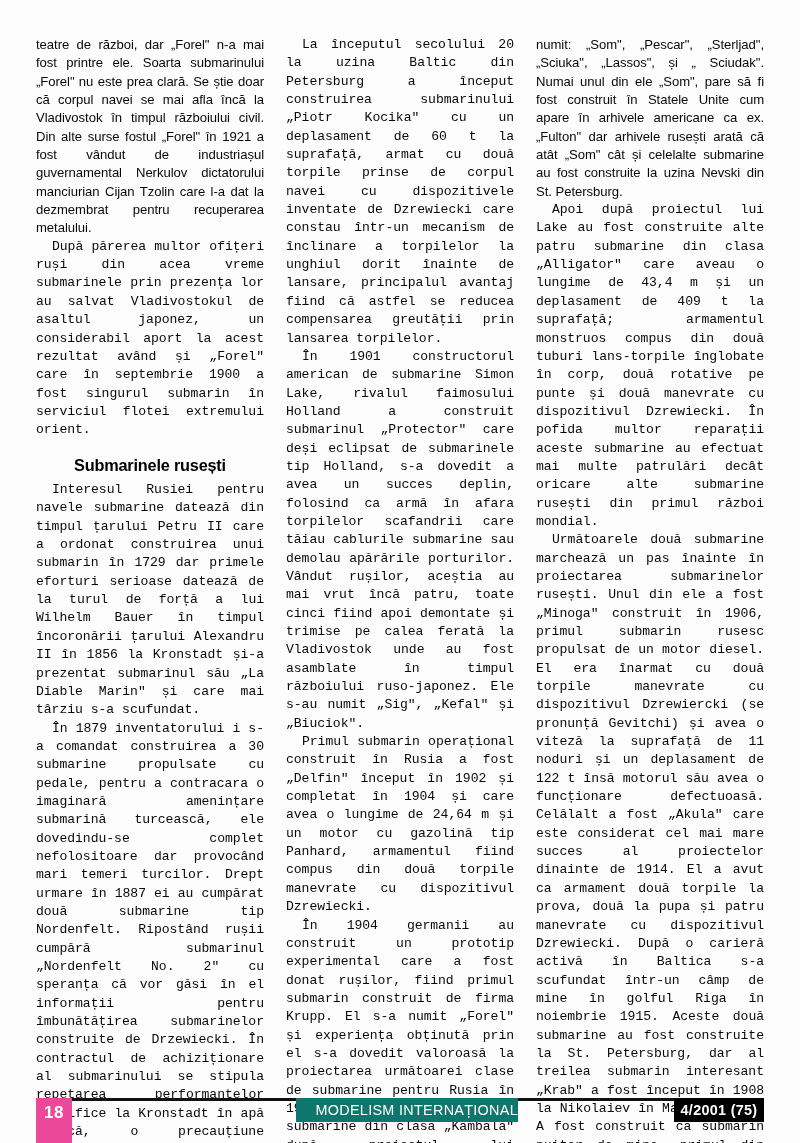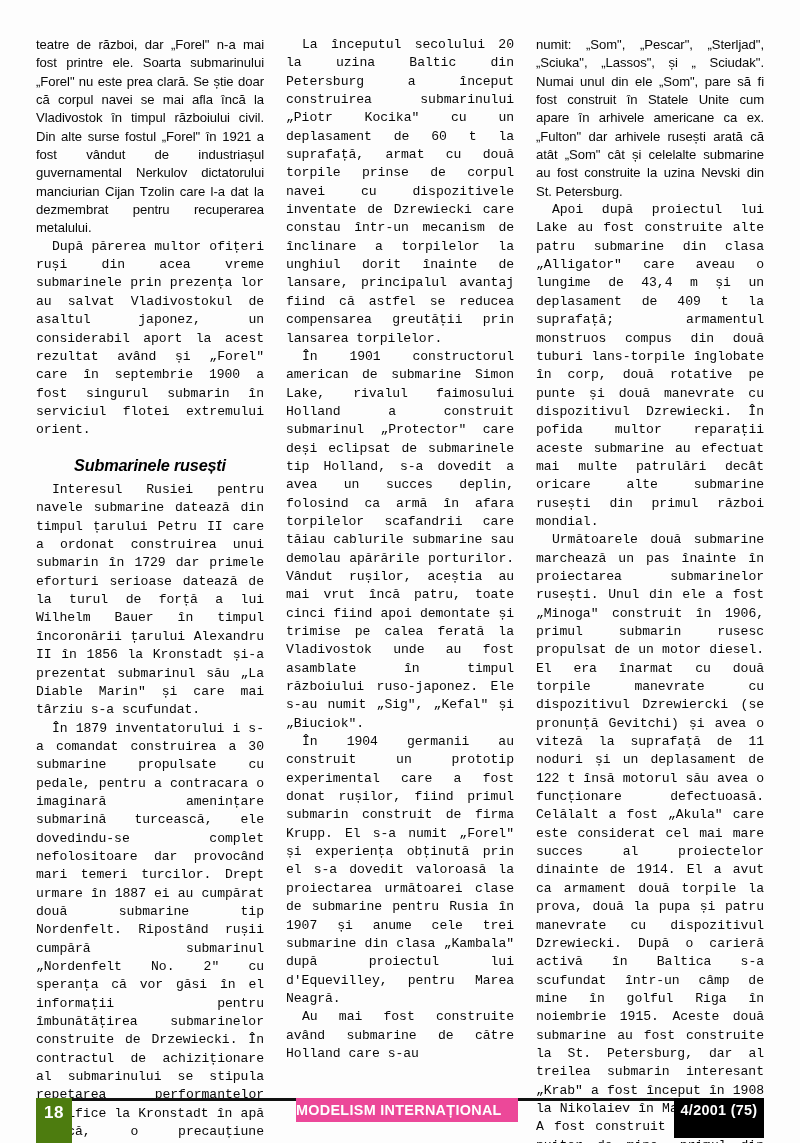--- a/index.html
+++ b/index.html
@@ -62,21 +62,20 @@
 
   .section-head {
     margin: 15px 0 6px 0;
     padding: 0;
     text-align: center;
     font-size: 16.3px;
     line-height: 20.5px;
     font-weight: bold;
     letter-spacing: -0.2px;
     color: #000;
-    font-style: italic;
   }
   .section-head .line1 { display: block; }
   .section-head .line2 { display: block; }
 
   .endmark {
     display: inline-block;
     width: 8px;
     height: 8px;
     background: #000;
     margin-left: 5px;
@@ -98,53 +97,53 @@
     width: 728px;
     height: 3px;
     background: #111;
   }
   .page-num-box {
     position: absolute;
     left: 36px;
     top: 0px;
     width: 36px;
     height: 45px;
-    background: #4d7c0f;
+    background: #ec4899;
     color: #fff;
     font-weight: bold;
     font-size: 17px;
     line-height: 24px;
     display: flex;
     align-items: flex-start;
     justify-content: center;
     padding-top: 3px;
     box-sizing: border-box;
     letter-spacing: 0.5px;
   }
   .mag-title-box {
     position: absolute;
     left: 296px;
     top: 0px;
     width: 222px;
     height: 24px;
-    background: #ec4899;
+    background: #0f766e;
     color: #fff;
-    font-weight: bold;
+    font-weight: normal;
     font-size: 14.4px;
     line-height: 24px;
-    text-align: left;
+    text-align: right;
     letter-spacing: 0.3px;
     white-space: nowrap;
   }
   .issue-box {
     position: absolute;
     left: 674px;
     top: 0px;
     width: 90px;
-    height: 40px;
+    height: 24px;
     background: #000;
     color: #fff;
     font-weight: bold;
     font-size: 14.4px;
     line-height: 24px;
     text-align: center;
     letter-spacing: 0.3px;
     white-space: nowrap;
   }
 </style>
@@ -163,20 +162,21 @@
         <span class="line1">Submarinele rusești</span>
       </div>
 
       <p class="indent">Interesul Rusiei pentru navele submarine datează din timpul țarului Petru II care a ordonat construirea unui submarin în 1729 dar primele eforturi serioase datează de la turul de forță a lui Wilhelm Bauer în timpul încoronării țarului Alexandru II în 1856 la Kronstadt și-a prezentat submarinul său „La Diable Marin" și care mai târziu s-a scufundat.</p>
       <p class="indent">În 1879 inventatorului i s-a comandat construirea a 30 submarine propulsate cu pedale, pentru a contracara o imaginară amenințare submarină turcească, ele dovedindu-se complet nefolositoare dar provocând mari temeri turcilor. Drept urmare în 1887 ei au cumpărat două submarine tip Nordenfelt. Ripostând rușii cumpără submarinul „Nordenfelt No. 2" cu speranța că vor găsi în el informații pentru îmbunătățirea submarinelor construite de Drzewiecki. În contractul de achiziționare al submarinului se stipula repetarea performanțelor specifice la Kronstadt în apă adâncă, o precauțiune înțeleaptă având în vedere ceea ce s-a întâmplat. În drum spre Rusia remorcat de iahtul „Lodestar" al lui Garrett, colaboratorul inventatorului suedez Torsten Nordenfelt, din cauza unei erori de navigație a eșuat pe coasta Danemarcei și deși</p>
     </div>
 
     <div class="col">
       <p class="indent">La începutul secolului 20 la uzina Baltic din Petersburg a început construirea submarinului „Piotr Kocika" cu un deplasament de 60 t la suprafață, armat cu două torpile prinse de corpul navei cu dispozitivele inventate de Dzrewiecki care constau într-un mecanism de înclinare a torpilelor la unghiul dorit înainte de lansare, principalul avantaj fiind că astfel se reducea compensarea greutății prin lansarea torpilelor.</p>
       <p class="indent">În 1901 constructorul american de submarine Simon Lake, rivalul faimosului Holland a construit submarinul „Protector" care deși eclipsat de submarinele tip Holland, s-a dovedit a avea un succes deplin, folosind ca armă în afara torpilelor scafandrii care tăiau cablurile submarine sau demolau apărările porturilor. Vândut rușilor, aceștia au mai vrut încă patru, toate cinci fiind apoi demontate și trimise pe calea ferată la Vladivostok unde au fost asamblate în timpul războiului ruso-japonez. Ele s-au numit „Sig", „Kefal" și „Biuciok".</p>
+      <p class="indent">Primul submarin operațional construit în Rusia a fost „Delfin" început în 1902 și completat în 1904 și care avea o lungime de 24,64 m și un motor cu gazolină tip Panhard, armamentul fiind compus din două torpile manevrate cu dispozitivul Dzrewiecki.</p>
       <p class="indent">În 1904 germanii au construit un prototip experimental care a fost donat rușilor, fiind primul submarin construit de firma Krupp. El s-a numit „Forel" și experiența obținută prin el s-a dovedit valoroasă la proiectarea următoarei clase de submarine pentru Rusia în 1907 și anume cele trei submarine din clasa „Kambala" după proiectul lui d'Equevilley, pentru Marea Neagră.</p>
       <p class="indent">Au mai fost construite având submarine de către Holland care s-au</p>
     </div>
 
     <div class="col">
       <p class="cont">numit: „Som", „Pescar", „Sterljad", „Sciuka", „Lassos", și „ Sciudak". Numai unul din ele „Som", pare să fi fost construit în Statele Unite cum apare în arhivele americane ca ex. „Fulton" dar arhivele rusești arată că atât „Som" cât și celelalte submarine au fost construite la uzina Nevski din St. Petersburg.</p>
       <p class="indent">Apoi după proiectul lui Lake au fost construite alte patru submarine din clasa „Alligator" care aveau o lungime de 43,4 m și un deplasament de 409 t la suprafață; armamentul monstruos compus din două tuburi lans-torpile înglobate în corp, două rotative pe punte și două manevrate cu dispozitivul Dzrewiecki. În pofida multor reparații aceste submarine au efectuat mai multe patrulări decât oricare alte submarine rusești din primul război mondial.</p>
       <p class="indent"><span>Următoarele două submarine marchează un pas înainte în proiectarea submarinelor rusești. Unul din ele a fost „Minoga" construit în 1906, primul submarin rusesc propulsat de un motor diesel. El era înarmat cu două torpile manevrate cu dispozitivul Dzrewiercki (se pronunță Gevitchi) și avea o viteză la suprafață de 11 noduri și un deplasament de 122 t însă motorul său avea o funcționare defectuoasă. Celălalt a fost „Akula" care este considerat cel mai mare succes al proiectelor dinainte de 1914. El a avut ca armament două torpile la prova, două la pupa și patru manevrate cu dispozitivul Dzrewiecki. După o carieră activă în Baltica s-a scufundat într-un câmp de mine în golful Riga în noiembrie 1915. Aceste două submarine au fost construite la St. Petersburg, dar al treilea submarin interesant „Krab" a fost început în 1908 la Nikolaiev în Marea Neagră. A fost construit ca submarin puitor de mine, primul din lume, dar n-a fost completat până în 1915 când realizarea lui a fost surclasată de realizările germane și britanice. „Krab" fost scufundat în primăvara lui 1919 de englezi în timpul intervenției Anglo-Franceze contra bolșevicilor dar a fost ranfluat în 1935 și dat la tăiat.</span><span class="endmark"></span></p>
     </div>
 

